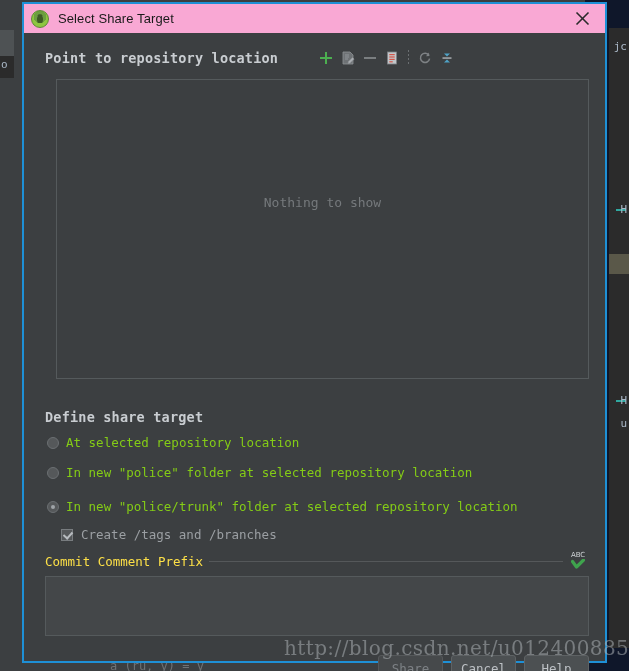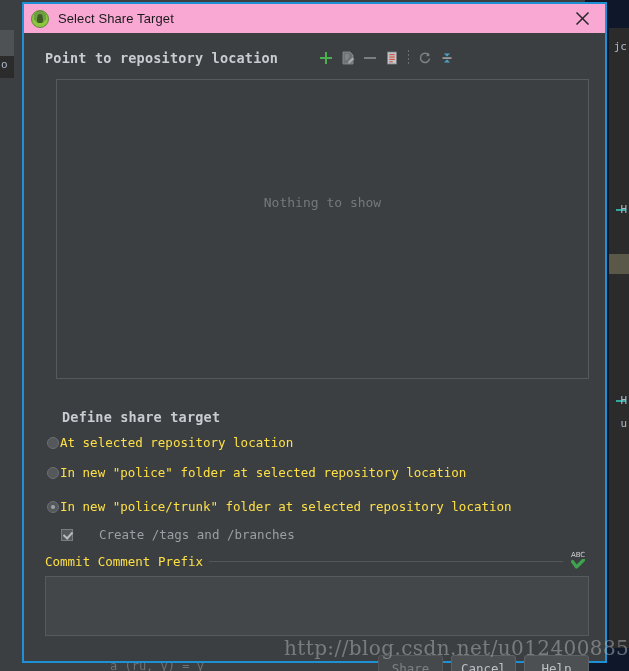--- a/index.html
+++ b/index.html
@@ -226,21 +226,21 @@
     top: 115px;
     text-align: center;
     font-family: "DejaVu Sans Mono", monospace;
     font-size: 13px;
     color: #75797c;
   }
 
   
   .section-title {
     position: absolute;
-    left: 38px;
+    left: 21px;
     top: 376px;
     font-family: "DejaVu Sans Mono", monospace;
     font-size: 13.5px;
     font-weight: bold;
     color: #c9cdd1;
     letter-spacing: 0.2px;
   }
 
   .radio-row {
     position: absolute;
@@ -260,24 +260,24 @@
   }
   .radio-dot.checked::after {
     content: "";
     position: absolute;
     left: 3px; top: 3px;
     width: 4px; height: 4px;
     border-radius: 50%;
     background: #9fa4a8;
   }
   .radio-label {
-    margin-left: 1px;
+    margin-left: 7px;
     font-family: "DejaVu Sans Mono", monospace;
     font-size: 12.5px;
-    color: #fde047;
+    color: #84cc16;
     white-space: nowrap;
   }
 
   .check-row {
     position: absolute;
     left: 37px;
     top: 494px;
     display: flex;
     align-items: center;
     cursor: pointer;
@@ -293,21 +293,21 @@
   .check-box.checked::after {
     content: "";
     position: absolute;
     left: 3px; top: 0px;
     width: 4px; height: 7px;
     border: solid #b8bcc0;
     border-width: 0 2px 2px 0;
     transform: rotate(42deg);
   }
   .check-label {
-    margin-left: 26px;
+    margin-left: 8px;
     font-family: "DejaVu Sans Mono", monospace;
     font-size: 12.5px;
     color: #9b9fa3;
     white-space: nowrap;
   }
 
   
   .group-header {
     position: absolute;
     left: 21px;

